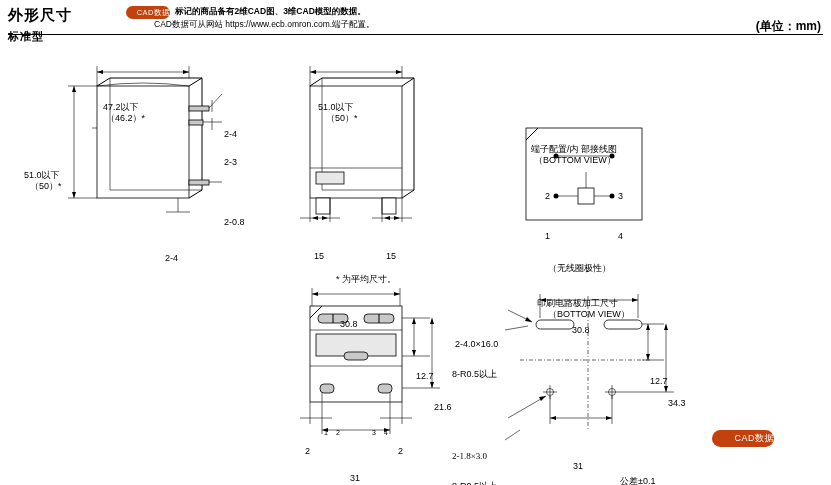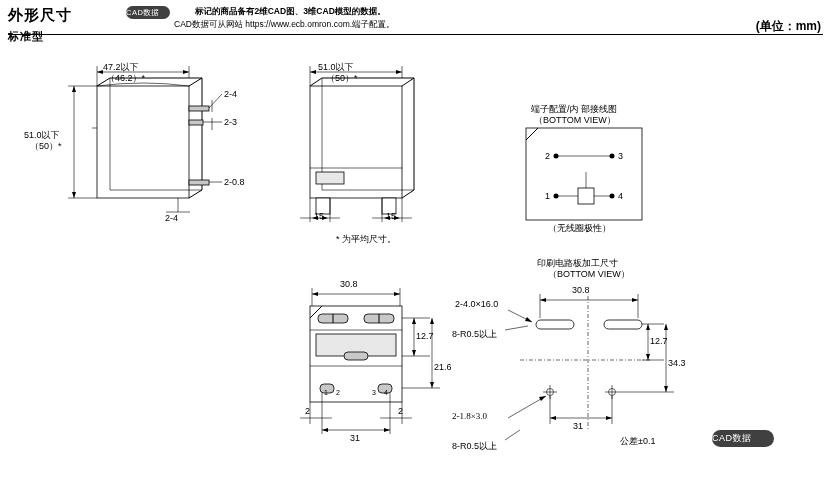--- a/index.html
+++ b/index.html
@@ -1,31 +1,31 @@
 <!DOCTYPE html>
 <html><head>
 <meta charset="utf-8">
 <style>
   html,body{margin:0;padding:0;}
   body{
     width:831px;height:485px;background:#ffffff;position:relative;
     font-family:"Liberation Sans","DejaVu Sans",sans-serif;
     color:#000;overflow:hidden;
   }
-  .t{position:absolute;font-size:9px;line-height:11px;white-space:pre;color:#000;}
+  .t{position:absolute;font-size:9px;line-height:11px;white-space:pre;color:#000;margin-top:40px;}
   .t.xs{font-size:7px;line-height:9px;}
   .title{position:absolute;font-size:15px;font-weight:bold;left:8px;top:6px;letter-spacing:1px;}
   .subtitle{position:absolute;font-size:11px;font-weight:bold;left:8px;top:29px;letter-spacing:1px;}
   .unit{position:absolute;font-size:12px;font-weight:bold;right:10px;top:18px;}
   .cadbadge{
-    position:absolute;background:#404040;color:#fff;border-radius:7px;
-    font-size:7.5px;line-height:13px;text-align:left;letter-spacing:0.5px;
+    position:absolute;background:#c2410c;color:#fff;border-radius:7px;
+    font-size:7.5px;line-height:13px;text-align:right;letter-spacing:0.5px;
   }
   .cadbadge.big{border-radius:9px;font-size:9px;line-height:17px;}
-  .note{position:absolute;font-size:8.5px;line-height:12px;color:#000;margin-left:20px;}
+  .note{position:absolute;font-size:8.5px;line-height:12px;color:#000;}
   .hr{position:absolute;background:#000;height:1px;}
   svg{position:absolute;left:0;top:0;overflow:visible;}
   .ln{stroke:#000;stroke-width:1;fill:none;}
   .lnt{stroke:#000;stroke-width:0.6;fill:none;}
   .lnd{stroke:#000;stroke-width:0.6;fill:none;stroke-dasharray:4 2 1 2;}
   .fillg{fill:#e8e8e8;stroke:#000;stroke-width:0.8;}
   .filld{fill:#c8c8c8;stroke:#000;stroke-width:0.8;}
   .fillw{fill:#ffffff;stroke:#000;stroke-width:0.8;}
   .fillk{fill:#000;}
 </style>

